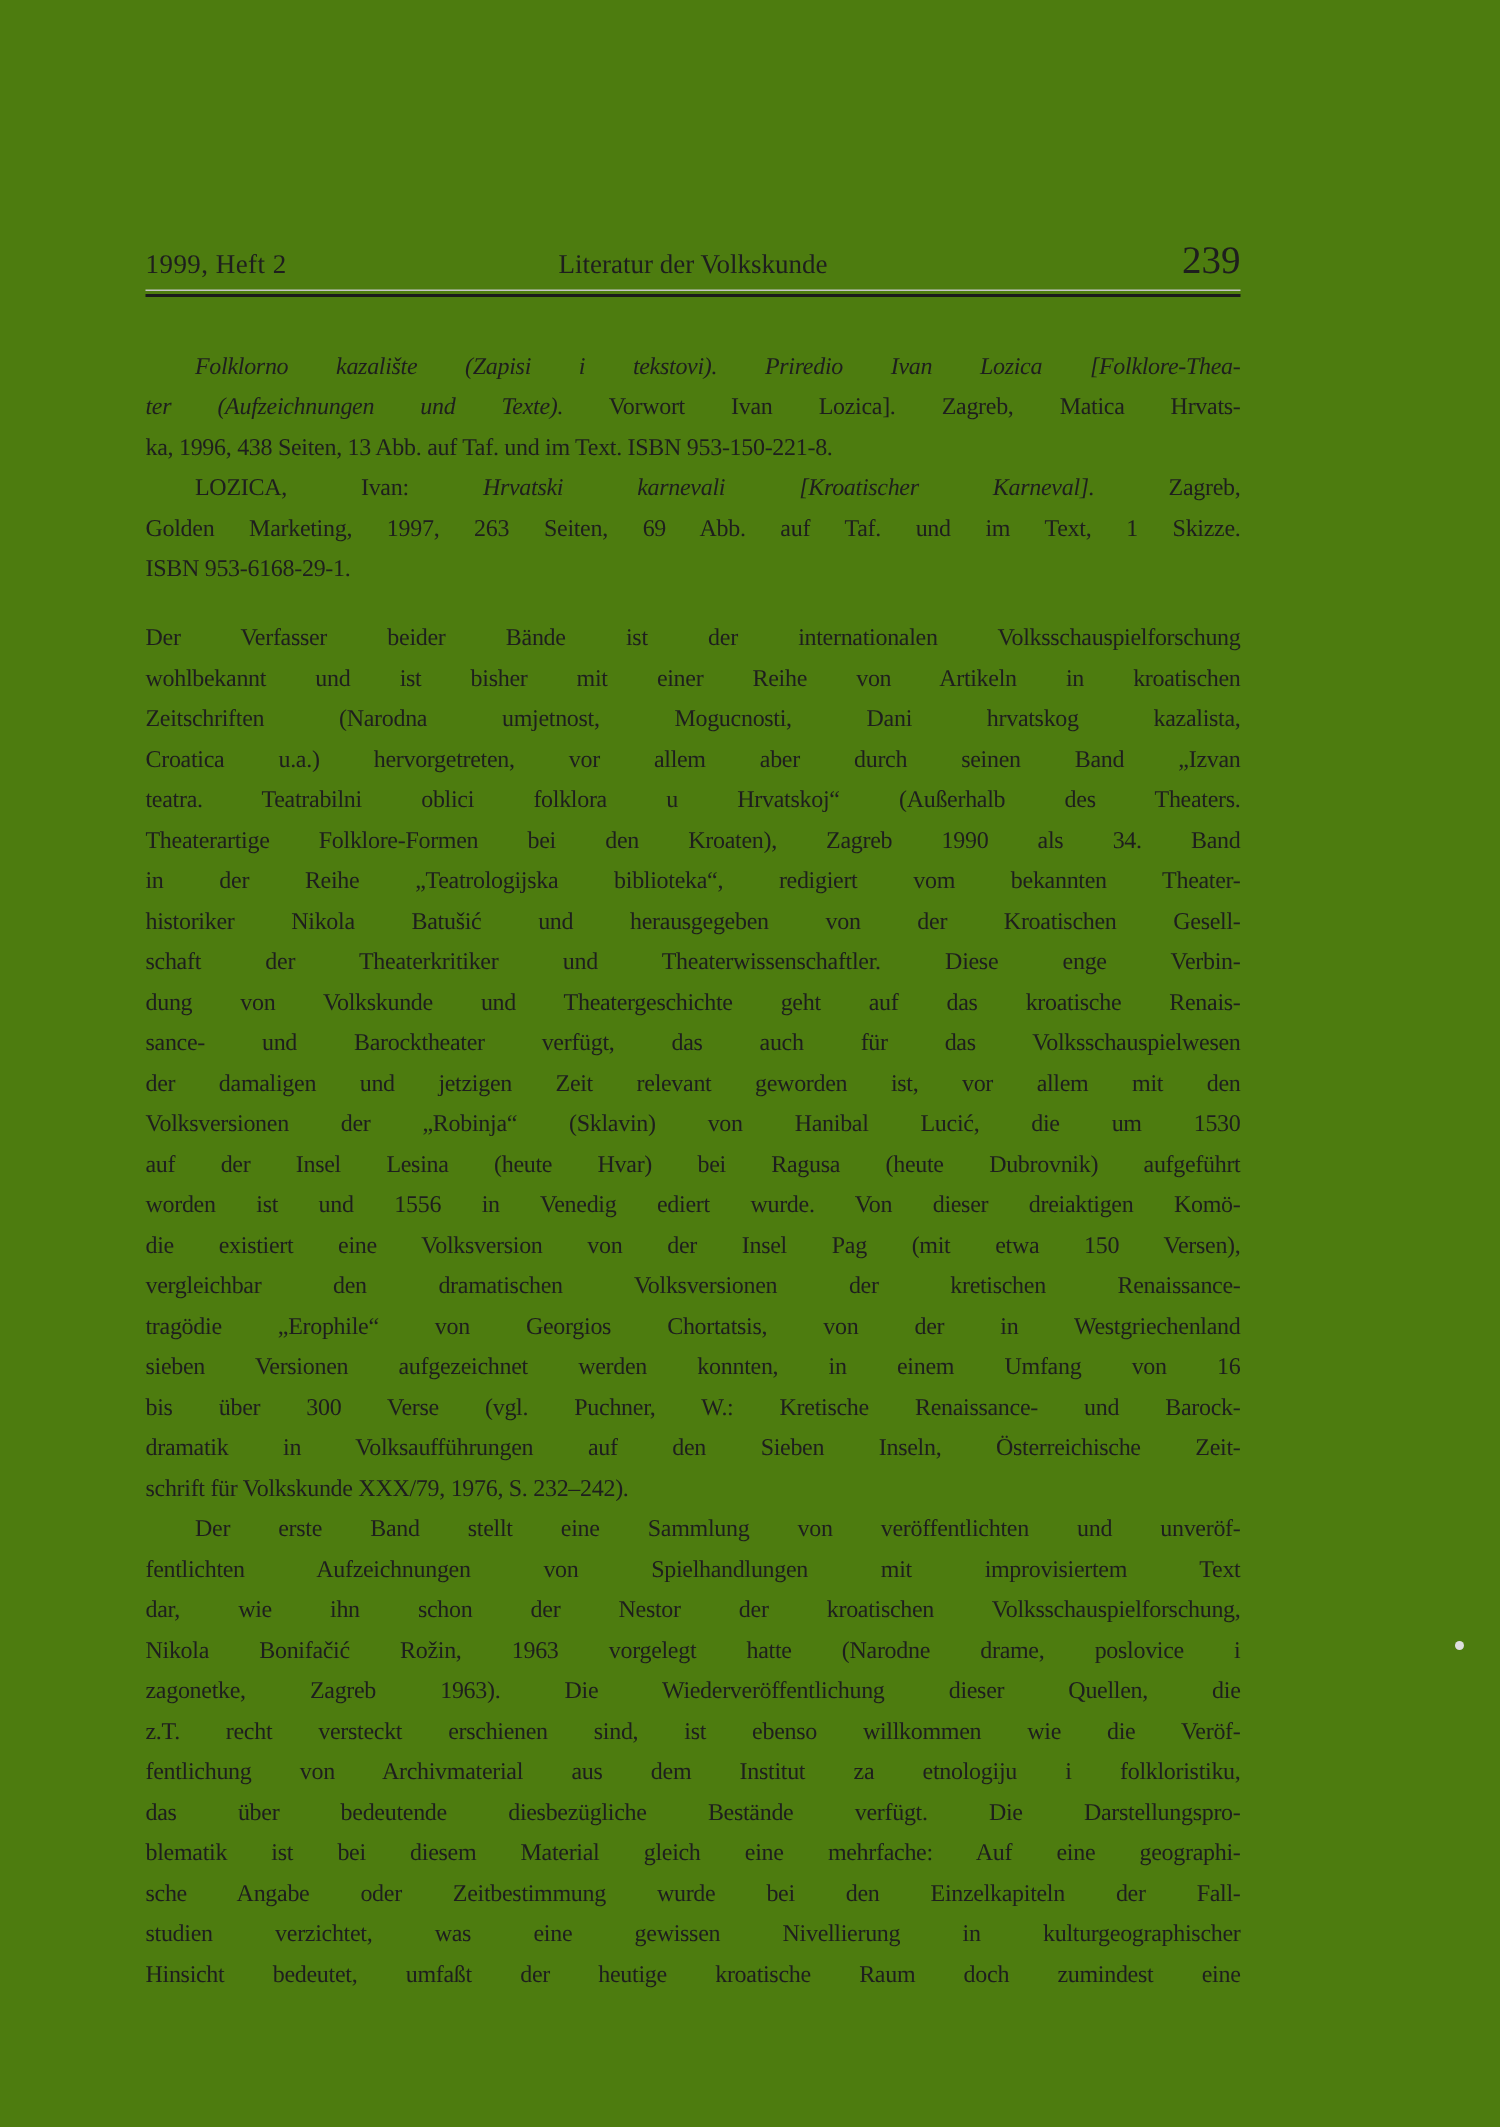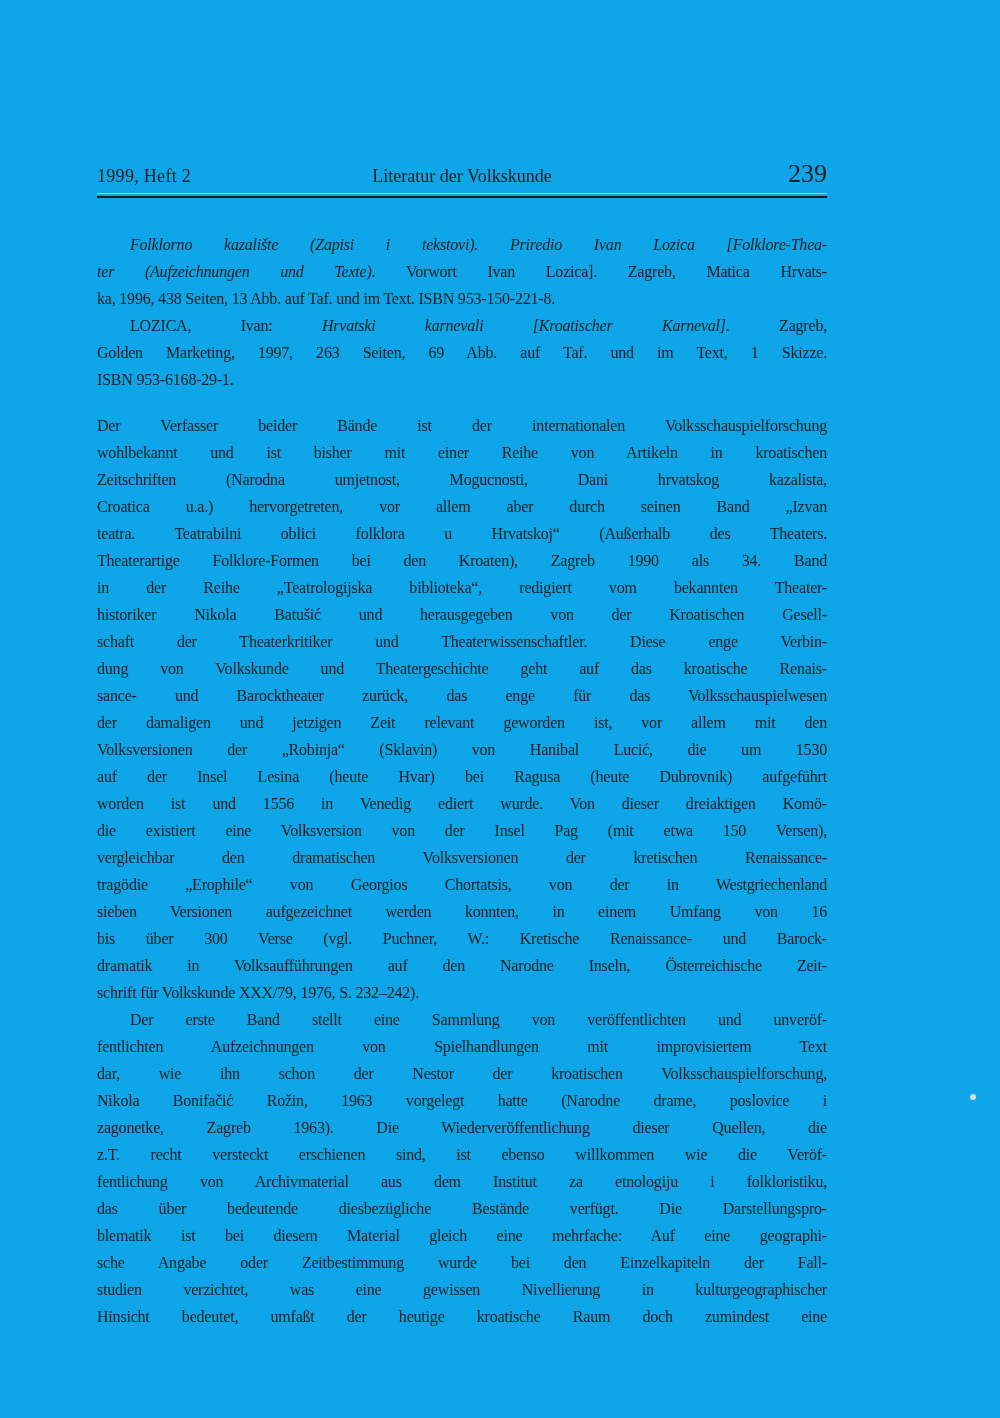--- a/index.html
+++ b/index.html
@@ -4,21 +4,21 @@
 <style>
   html, body {
     margin: 0;
     padding: 0;
     background: #ffffff;
   }
   .page {
     position: relative;
     width: 1000px;
     height: 1418px;
-    background: #0ea5e9;
+    background: #4d7c0f;
     font-family: "Liberation Serif", "DejaVu Serif", serif;
     color: #1e1e1e;
     overflow: hidden;
   }
   .content-col {
     margin-left: 97px;
     width: 730px;
     padding-top: 137px;
   }
   .page-header {
@@ -104,31 +104,31 @@
           <div class="line j"><span>Der Verfasser beider Bände ist der internationalen Volksschauspielforschung</span></div>
           <div class="line j"><span>wohlbekannt und ist bisher mit einer Reihe von Artikeln in kroatischen</span></div>
           <div class="line j"><span>Zeitschriften (Narodna umjetnost, Mogucnosti, Dani hrvatskog kazalista,</span></div>
           <div class="line j"><span>Croatica u.a.) hervorgetreten, vor allem aber durch seinen Band „Izvan</span></div>
           <div class="line j"><span>teatra. Teatrabilni oblici folklora u Hrvatskoj“ (Außerhalb des Theaters.</span></div>
           <div class="line j"><span>Theaterartige Folklore-Formen bei den Kroaten), Zagreb 1990 als 34. Band</span></div>
           <div class="line j"><span>in der Reihe „Teatrologijska biblioteka“, redigiert vom bekannten Theater-</span></div>
           <div class="line j"><span>historiker Nikola Batušić und herausgegeben von der Kroatischen Gesell-</span></div>
           <div class="line j"><span>schaft der Theaterkritiker und Theaterwissenschaftler. Diese enge Verbin-</span></div>
           <div class="line j"><span>dung von Volkskunde und Theatergeschichte geht auf das kroatische Renais-</span></div>
-          <div class="line j"><span>sance- und Barocktheater zurück, das enge für das Volksschauspielwesen</span></div>
+          <div class="line j"><span>sance- und Barocktheater verfügt, das auch für das Volksschauspielwesen</span></div>
           <div class="line j"><span>der damaligen und jetzigen Zeit relevant geworden ist, vor allem mit den</span></div>
           <div class="line j"><span>Volksversionen der „Robinja“ (Sklavin) von Hanibal Lucić, die um 1530</span></div>
           <div class="line j"><span>auf der Insel Lesina (heute Hvar) bei Ragusa (heute Dubrovnik) aufgeführt</span></div>
           <div class="line j"><span>worden ist und 1556 in Venedig ediert wurde. Von dieser dreiaktigen Komö-</span></div>
           <div class="line j"><span>die existiert eine Volksversion von der Insel Pag (mit etwa 150 Versen),</span></div>
           <div class="line j"><span>vergleichbar den dramatischen Volksversionen der kretischen Renaissance-</span></div>
           <div class="line j"><span>tragödie „Erophile“ von Georgios Chortatsis, von der in Westgriechenland</span></div>
           <div class="line j"><span>sieben Versionen aufgezeichnet werden konnten, in einem Umfang von 16</span></div>
           <div class="line j"><span>bis über 300 Verse (vgl. Puchner, W.: Kretische Renaissance- und Barock-</span></div>
-          <div class="line j"><span>dramatik in Volksaufführungen auf den Narodne Inseln, Österreichische Zeit-</span></div>
+          <div class="line j"><span>dramatik in Volksaufführungen auf den Sieben Inseln, Österreichische Zeit-</span></div>
           <div class="line"><span>schrift für Volkskunde XXX/79, 1976, S. 232–242).</span></div>
         </div>
         <div class="block">
           <div class="line j ind"><span>Der erste Band stellt eine Sammlung von veröffentlichten und unveröf-</span></div>
           <div class="line j"><span>fentlichten Aufzeichnungen von Spielhandlungen mit improvisiertem Text</span></div>
           <div class="line j"><span>dar, wie ihn schon der Nestor der kroatischen Volksschauspielforschung,</span></div>
           <div class="line j"><span>Nikola Bonifačić Rožin, 1963 vorgelegt hatte (Narodne drame, poslovice i</span></div>
           <div class="line j"><span>zagonetke, Zagreb 1963). Die Wiederveröffentlichung dieser Quellen, die</span></div>
           <div class="line j"><span>z.T. recht versteckt erschienen sind, ist ebenso willkommen wie die Veröf-</span></div>
           <div class="line j"><span>fentlichung von Archivmaterial aus dem Institut za etnologiju i folkloristiku,</span></div>

